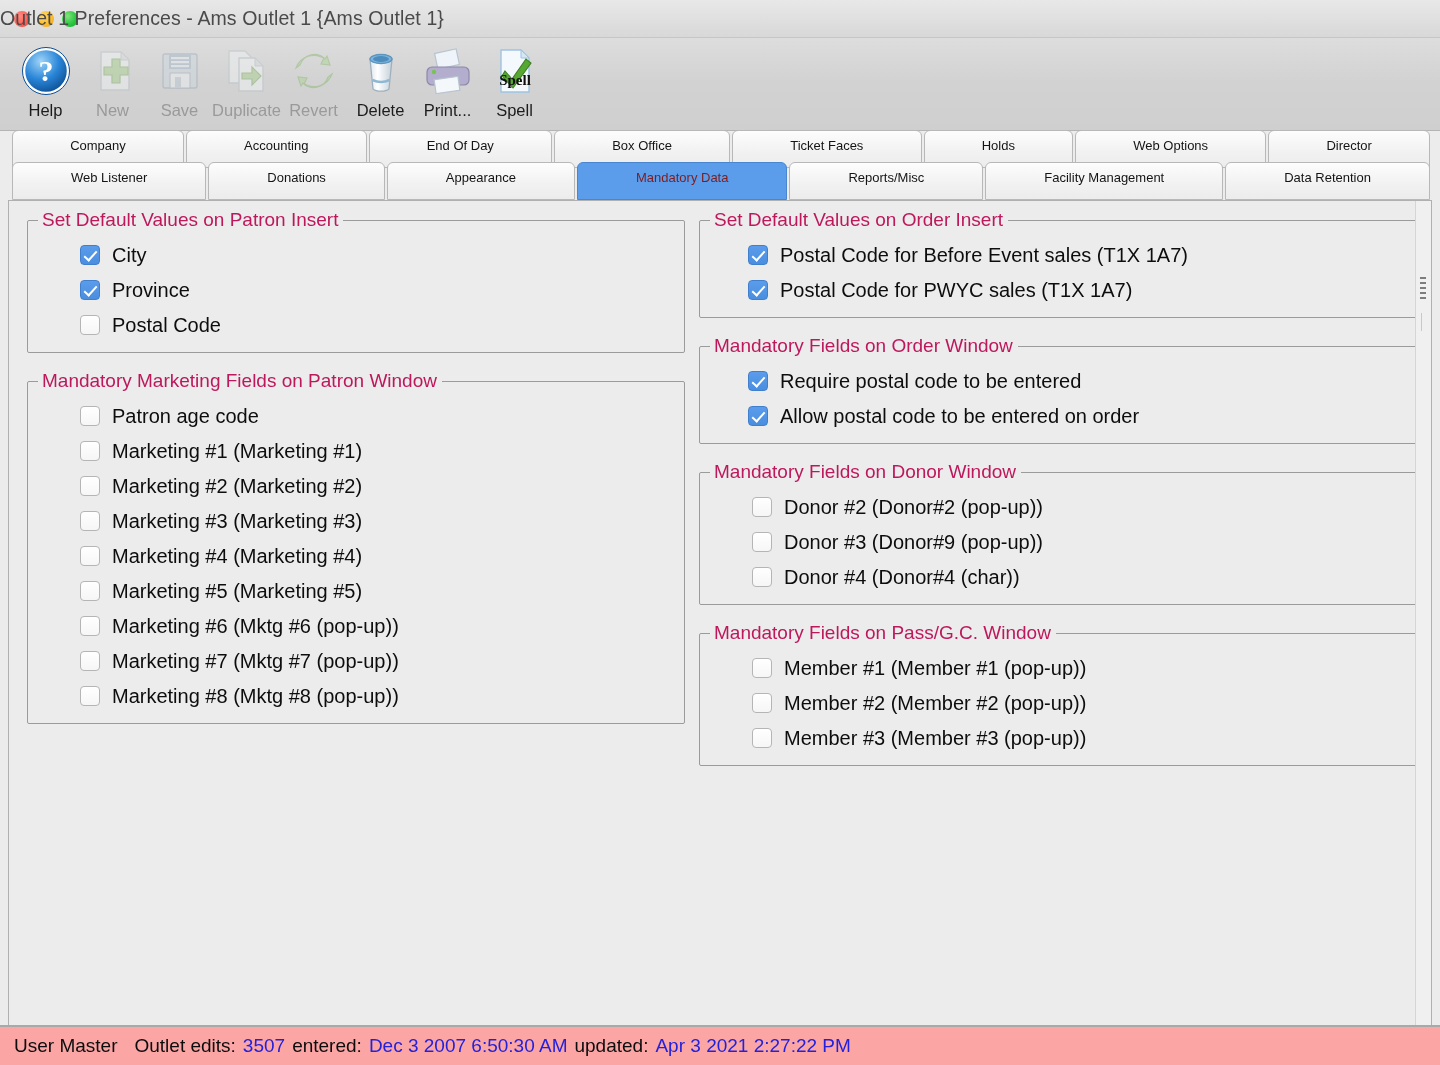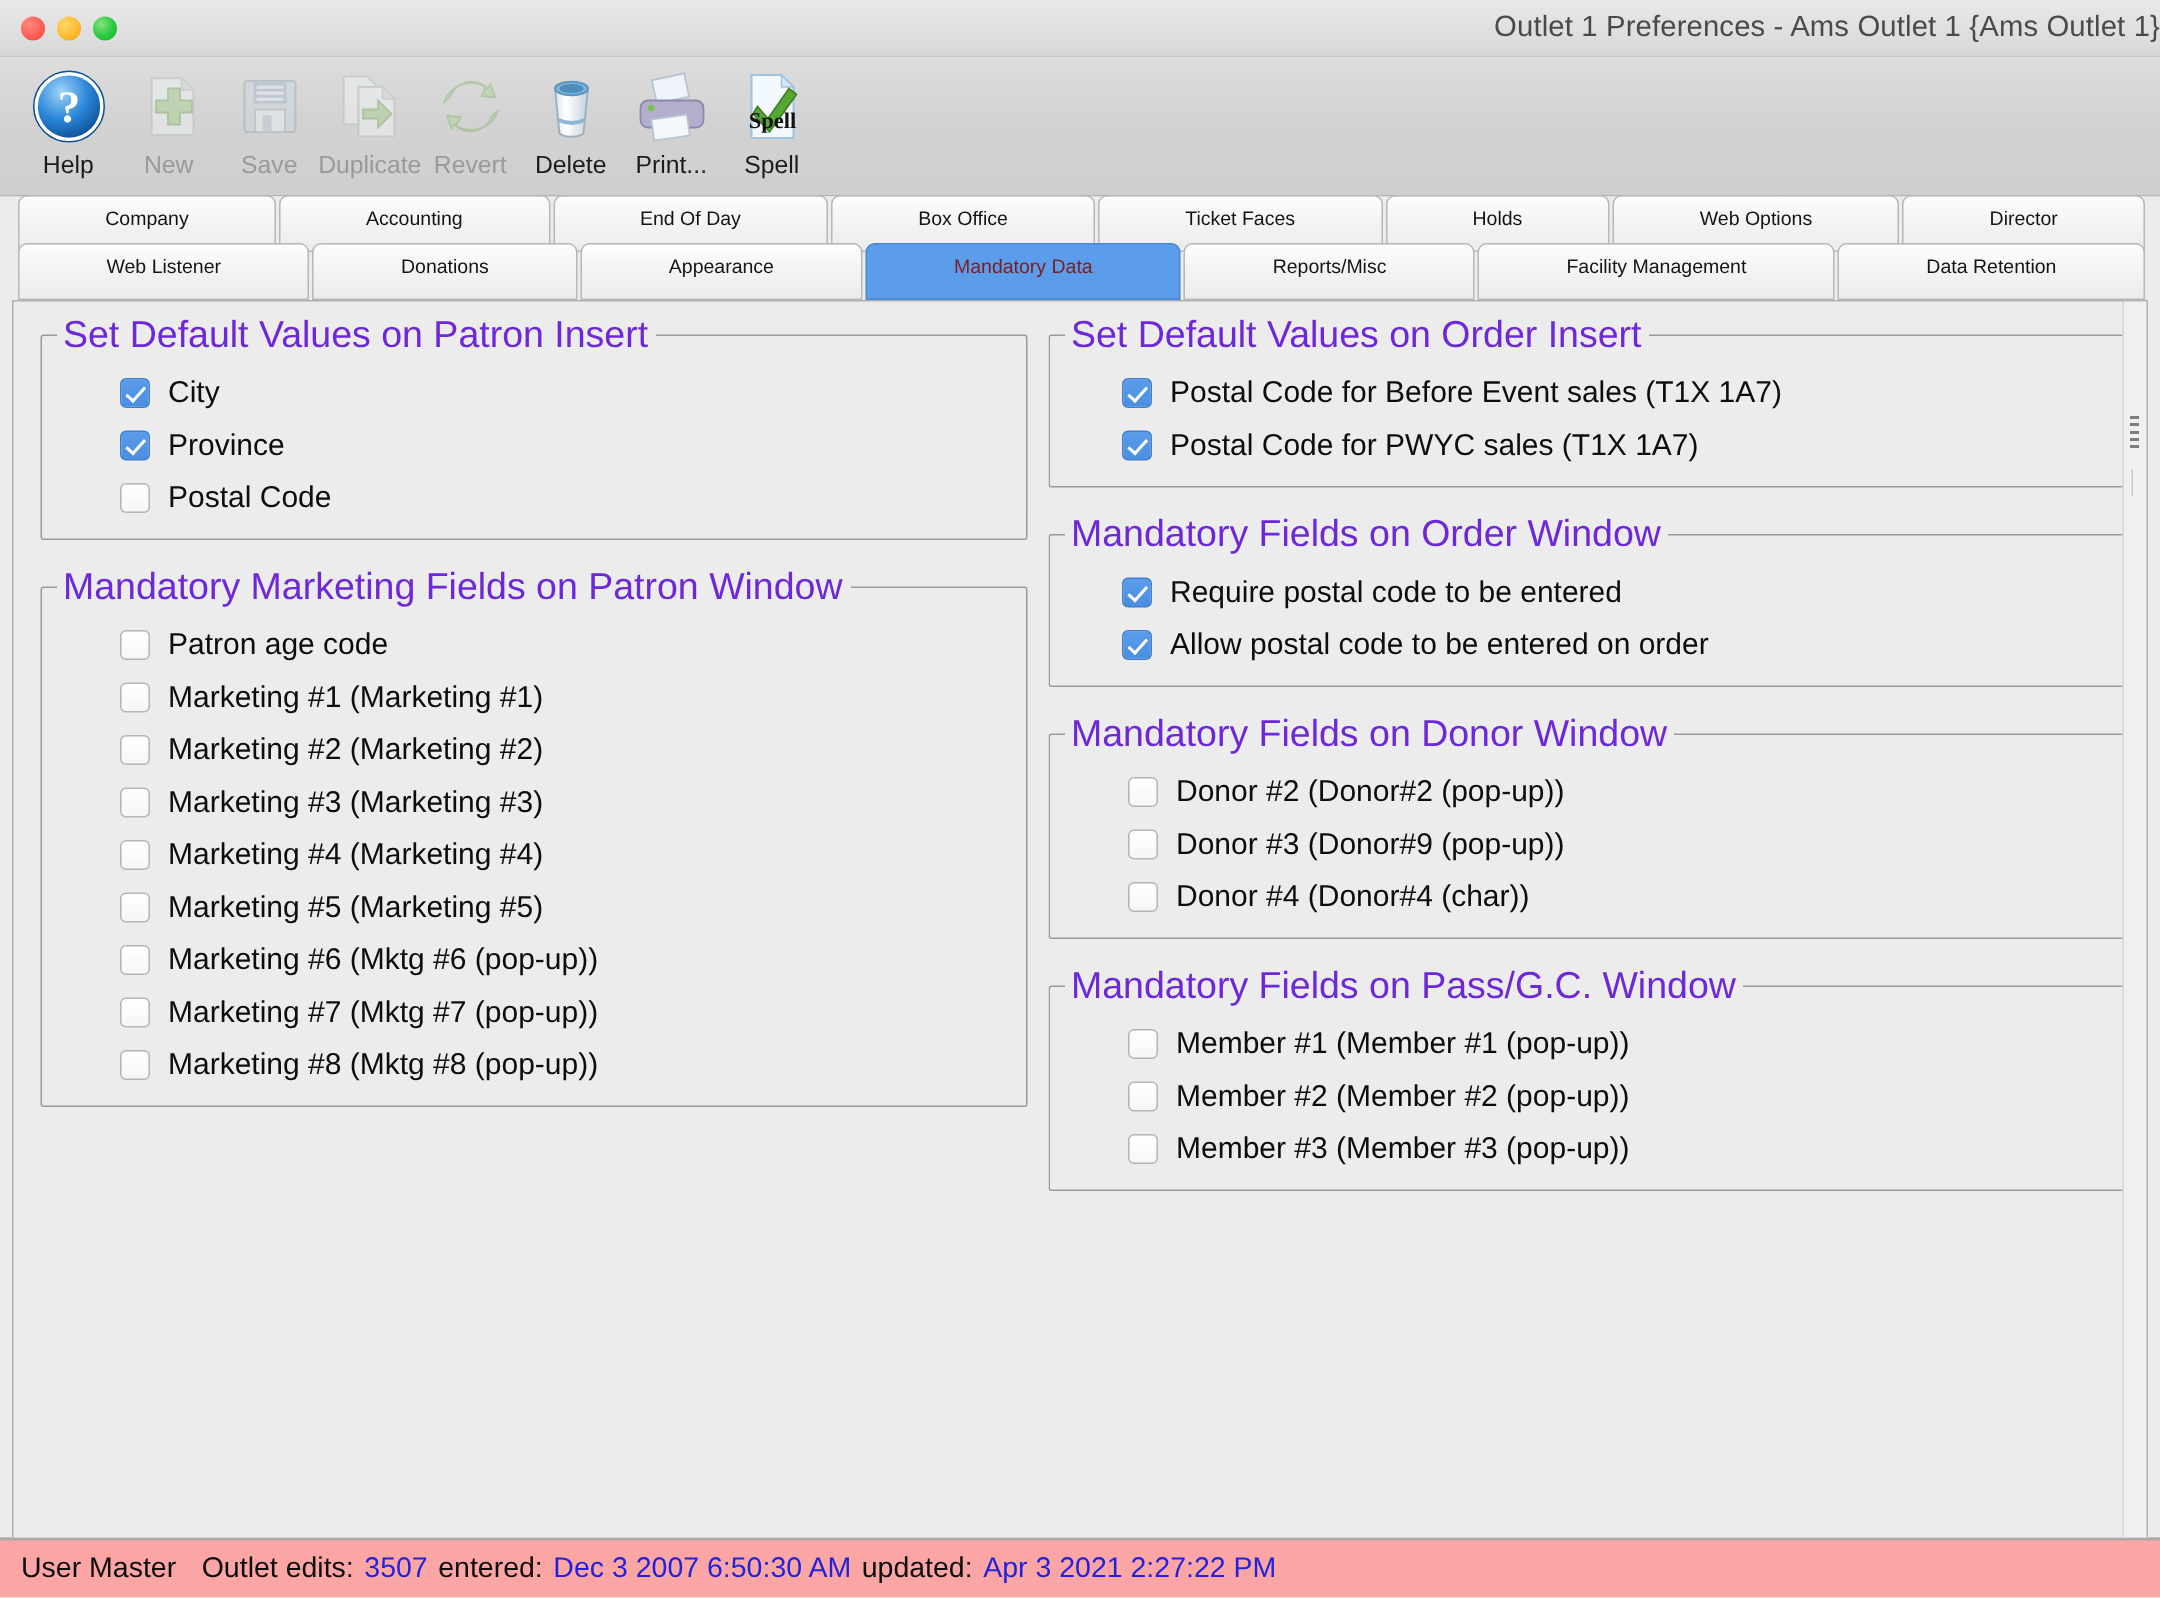--- a/index.html
+++ b/index.html
@@ -43,21 +43,21 @@
     height: 16px;
     border-radius: 50%;
     display: block;
   }
   .light.close  { background: radial-gradient(circle at 35% 32%, #ff8a80 0%, #ff5f57 55%, #e0443e 100%); }
   .light.min    { background: radial-gradient(circle at 35% 32%, #ffd86b 0%, #febc2e 55%, #dea123 100%); }
   .light.max    { background: radial-gradient(circle at 35% 32%, #82e47d 0%, #28c840 55%, #1aab29 100%); }
   .title-text {
     position: absolute;
     left: 0; right: 0;
-    text-align: right;
+    text-align: left;
     font-size: 19.5px;
     color: #4a4a4a;
     letter-spacing: 0.1px;
     pointer-events: none;
   }
 
   
   .toolbar {
     height: 93px;
     flex: 0 0 93px;
@@ -151,22 +151,22 @@
 
   fieldset.grp {
     border: 1px solid #9b9b9b;
     border-radius: 2px;
     margin: 0 0 17px 0;
     padding: 6px 8px 10px 8px;
     background: transparent;
     min-width: 0;
   }
   fieldset.grp > legend {
-    font-size: 25px;
-    color: #6d28d9;
+    font-size: 19px;
+    color: #be185d;
     padding: 0 5px 0 4px;
     margin-left: 2px;
   }
   .cbrow {
     display: flex;
     align-items: center;
     height: 35px;
     padding-left: 44px;
     white-space: nowrap;
     cursor: default;

